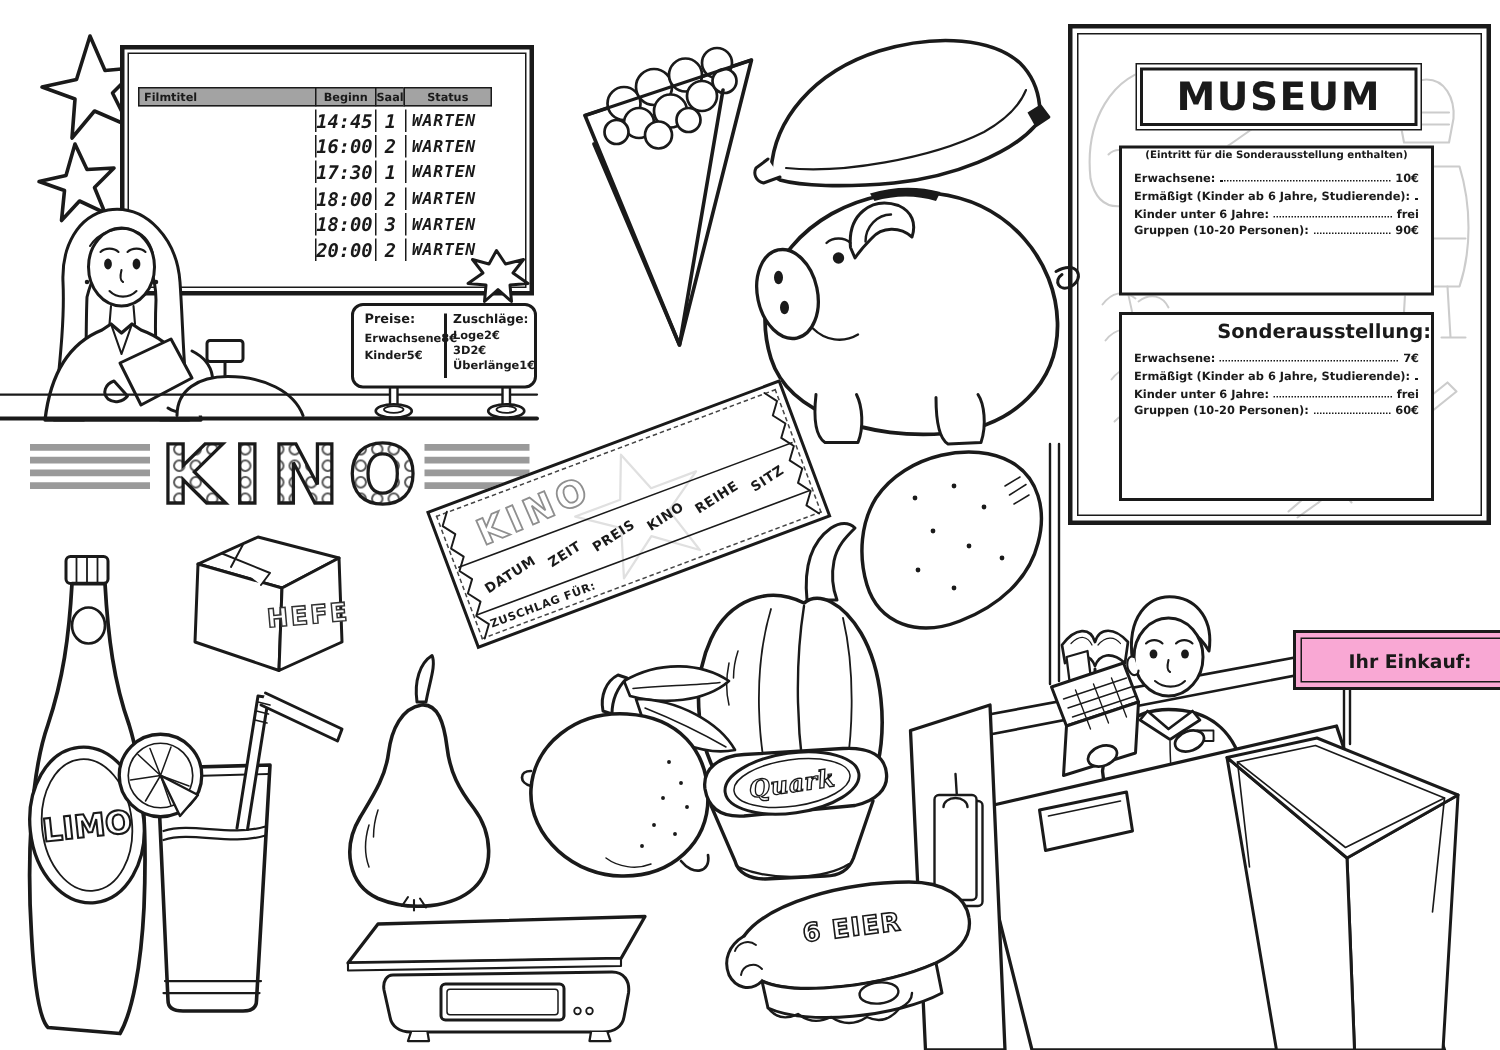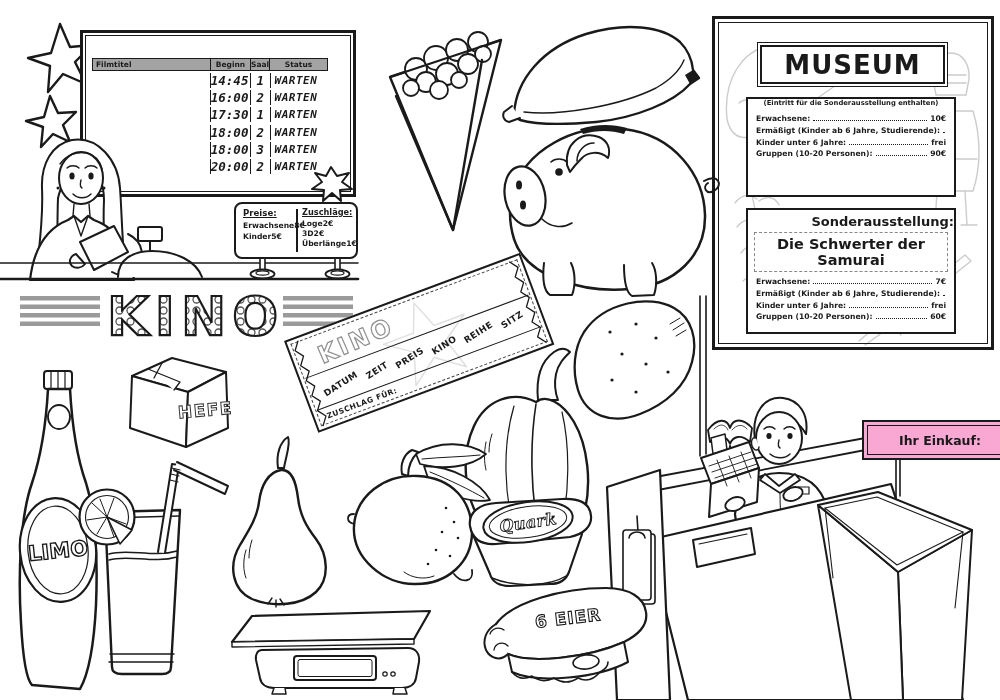--- a/index.html
+++ b/index.html
@@ -21,21 +21,21 @@
   .kb-film{width:119px}
   .kb-time{width:41px;border-left:1.5px solid #1a1a1a;border-right:1.5px solid #1a1a1a;box-sizing:border-box;text-align:right;padding-right:3px;font-size:12.5px}
   .kb-saal{width:20px;border-right:1.5px solid #1a1a1a;box-sizing:border-box;text-align:center;font-size:12.5px}
   .kb-status{width:58px;padding-left:4px;font-size:11px;letter-spacing:.5px}
 
   
   .psign{left:234px;top:202px;width:124px;height:57px;border:2px solid #1a1a1a;border-radius:8px;background:#fff;box-sizing:border-box}
   .psign-div{position:absolute;left:60px;top:5px;bottom:5px;width:1.5px;background:#1a1a1a}
   .ps-left{position:absolute;left:7px;top:4px;width:50px}
   .ps-right{position:absolute;left:66px;top:3px;width:52px}
-  .ps-title{font-size:8.6px;font-weight:bold;text-decoration:underline;margin-bottom:2px}
+  .ps-title{font-size:8.6px;font-weight:bold;margin-bottom:2px}
   .ps-row{display:flex;justify-content:flex-start;font-size:7.6px;font-weight:bold;line-height:11px}
   .ps-right .ps-row{line-height:10px}
 
   
   .museum{left:712px;top:16px;width:282px;height:334px;border:3px solid #1a1a1a;background:#fff;box-sizing:border-box}
   .museum-inner{position:absolute;inset:3px;border:1px solid #1a1a1a;pointer-events:none}
   .mtitle{position:absolute;left:42px;top:23px;width:191px;height:45px;border:1.5px solid #1a1a1a;background:#fff;box-sizing:border-box}
   .mtitle-in{position:absolute;inset:2px;border:2.5px solid #1a1a1a;display:flex;align-items:center;justify-content:center;font-size:26px;font-weight:bold;letter-spacing:1px}
   .mbox{position:absolute;left:31px;width:210px;border:2px solid #1a1a1a;background:#fff;box-sizing:border-box}
   .mbox1{top:78px;height:100px}
@@ -279,21 +279,20 @@
         </div>
       <div class="m-row">
           <span>Gruppen (10-20 Personen):</span>
           <span class="m-dots"></span>
           <span>90€</span>
         </div>
     </div>
   </div>
   <div class="mbox mbox2">
     <div class="m-h2">Sonderausstellung:</div>
-    <div class="m-dash">Die Schwerter der Samurai</div>
     <div class="m-rows">
       <div class="m-row">
           <span>Erwachsene:</span>
           <span class="m-dots"></span>
           <span>7€</span>
         </div>
       <div class="m-row">
           <span>Ermäßigt (Kinder ab 6 Jahre, Studierende):</span>
           <span class="m-dots"></span>
         </div>

